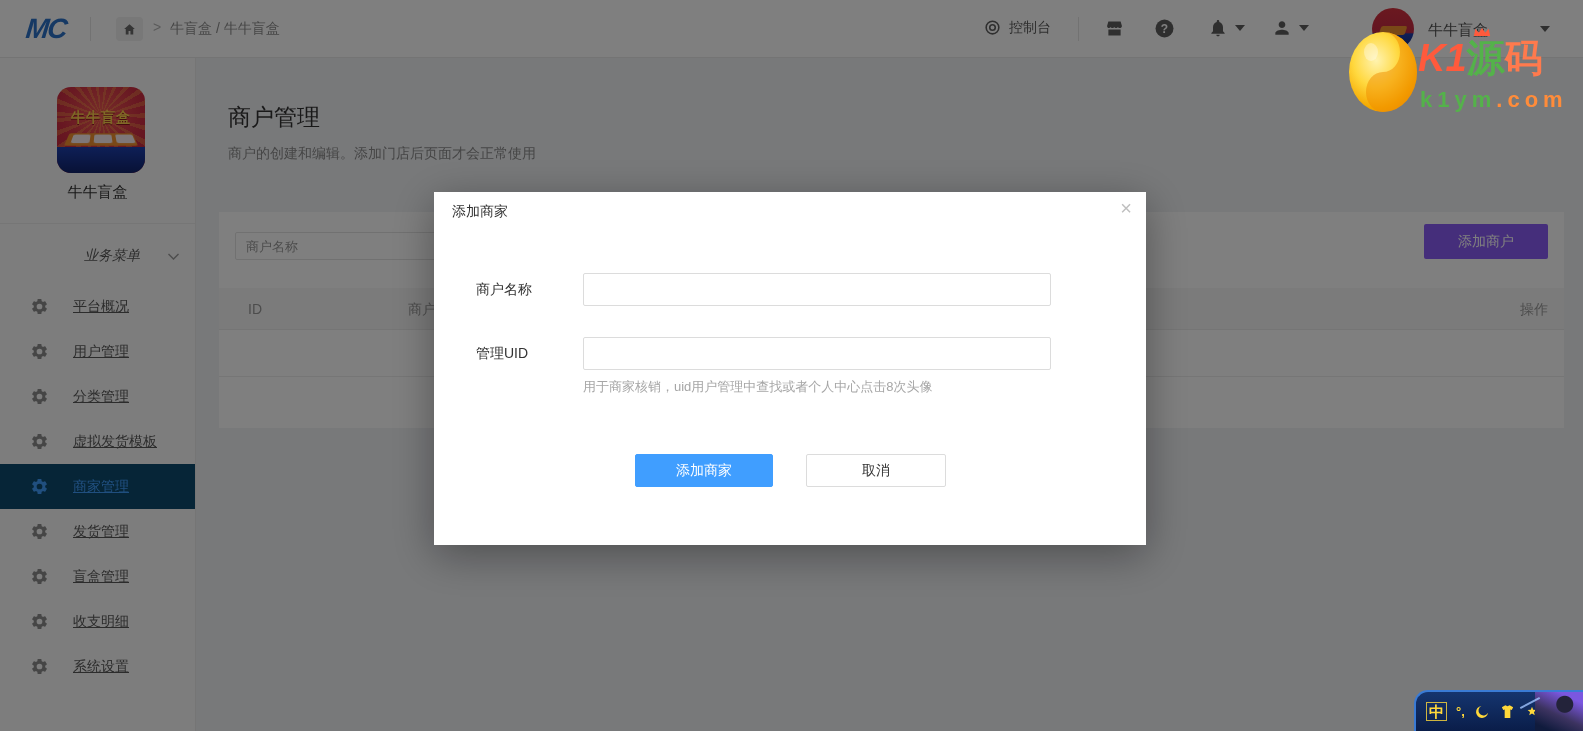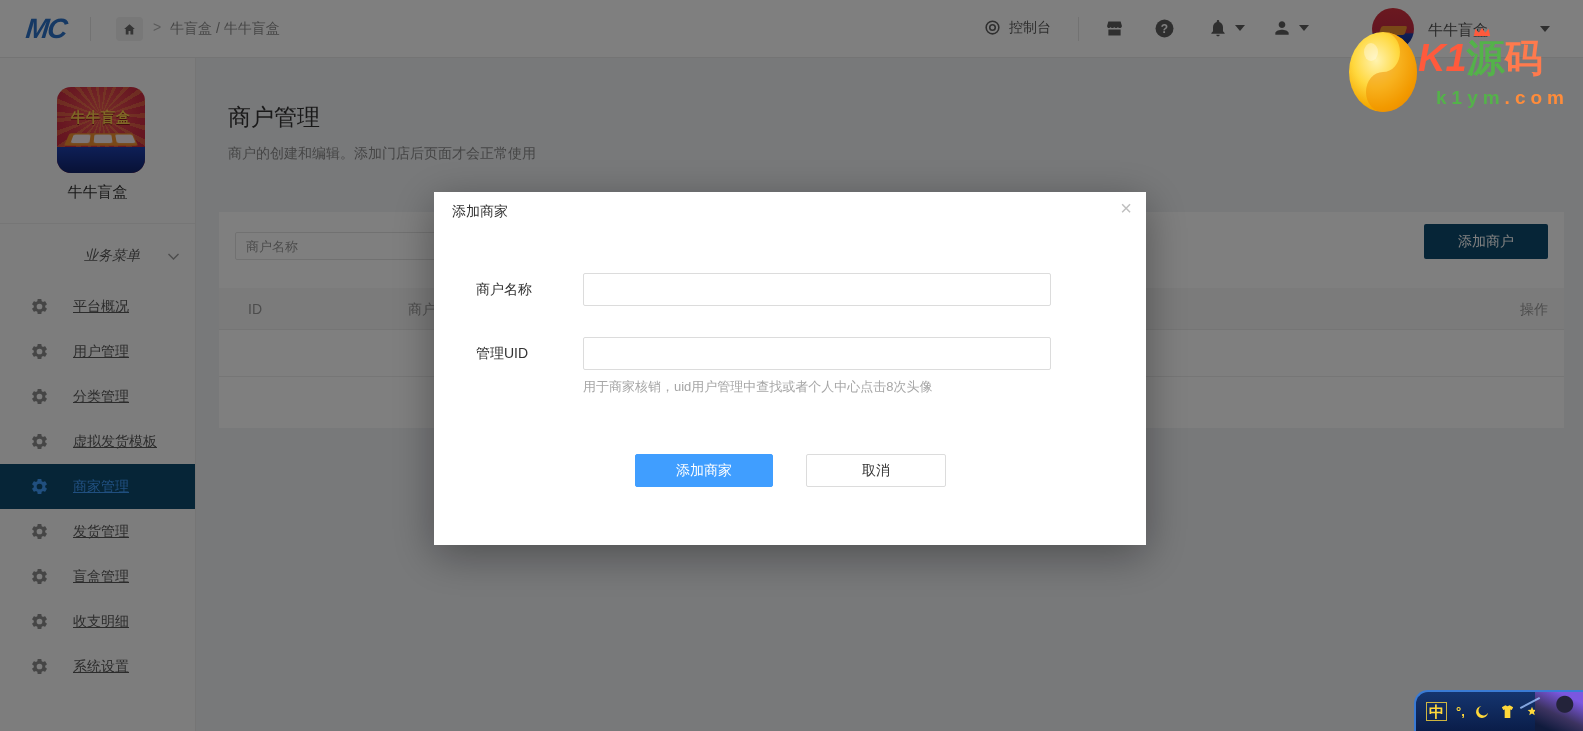--- a/index.html
+++ b/index.html
@@ -44,21 +44,21 @@
   .menu-item .mi-label { margin-left:24px;text-decoration:underline; }
   .menu-item.active { background:#0c4a6e; color:#409EFF;text-align:right; }
   .menu-item.active .icon { color:#409EFF; }
 
   
   .page-title { position:absolute; left:228px; top:102px; font-size:23px; font-weight:500; color:#333; }
   .page-subtitle { position:absolute; left:228px; top:145px; font-size:14px; color:#8c8c8c; }
   .card { position:absolute; left:219px; top:212px; width:1345px; height:216px; background:#fff; }
   .search-input { position:absolute; left:16px; top:20px; width:320px; height:28px; border:1px solid #e3e3e3; border-radius:2px; padding:0 10px; font-size:13px; color:#333; background:#fff; font-family:inherit; }
   .search-input::placeholder { color:#999; }
-  .add-btn { position:absolute; right:16px; top:12px; width:124px; height:35px; background:#0c4a6e; color:#fff; border:none; border-radius:2px; font-size:14px; cursor:pointer; font-family:inherit; }
+  .add-btn { position:absolute; right:16px; top:12px; width:124px; height:35px; background:#8b5cf6; color:#fff; border:none; border-radius:2px; font-size:14px; cursor:pointer; font-family:inherit; }
   .thead { position:absolute; left:0; top:76px; width:100%; height:42px; background:#f6f6f6; border-bottom:1px solid #ebebeb; }
   .th { position:absolute; top:0; line-height:42px; font-size:14px; color:#999; }
   .th-id { left:29px; } .th-name { left:189px; } .th-op { right:16px; }
   .trow { position:absolute; left:0; top:118px; width:100%; height:47px; border-bottom:1px solid #ececec; }
 
   
   .dim-overlay { position:absolute; inset:0; background:rgba(0,0,0,0.5); z-index:40; }
 
   
   .modal { position:absolute; left:434px; top:192px; width:712px; height:353px; background:#fff; z-index:50; box-shadow:0 10px 40px rgba(0,0,0,.35); }
@@ -71,21 +71,21 @@
   .m-confirm { left:201px; width:138px; background:#409EFF; border:1px solid #409EFF; color:#fff; }
   .m-cancel { left:372px; width:140px; background:#fff; border:1px solid #dcdcdc; color:#333; }
 
   
   .watermark { position:absolute; left:1335px; top:25px; width:248px; height:95px; z-index:60; pointer-events:none; }
   .wm-ball { position:absolute; left:13px; top:6px; }
   .wm-brand { position:absolute; left:83px; top:8px; font-size:38px; font-weight:700; letter-spacing:0; white-space:nowrap; }
   .wm-k1 { color:#ff5a3c; font-style:italic; }
   .wm-yuan { color:#54b24a; } .wm-ma { color:#ff7a4d; }
   .wm-crown { position:absolute; left:138px; top:2px; }
-  .wm-site { position:absolute; left:101px; top:62px; font-size:19px; font-weight:600; letter-spacing:5px; white-space:nowrap; }
+  .wm-site { position:absolute; left:85px; top:62px; font-size:22px; font-weight:600; letter-spacing:5px; white-space:nowrap; }
   .wm-site .s1 { color:#54b24a; } .wm-site .s2 { color:#ff8c3a; }
 
   
   .ime-bar { position:absolute; left:1414px; top:690px; width:169px; height:41px; z-index:70;
              background:linear-gradient(180deg,#15356f 0%,#0a1d49 100%);
              border:2px solid #3a7bd5; border-right:none; border-bottom:none; border-radius:14px 0 0 0;
              display:flex; align-items:center; gap:9px; padding-left:10px; overflow:hidden; }
   .ime-cn { color:#ffd83a; font-size:15px; font-weight:700; border:1px solid rgba(255,216,58,.8); padding:0 2px; line-height:17px; }
   .ime-punct { color:#ffd83a; font-size:13px; font-weight:700; }
   .ime-fig { position:absolute; right:0; top:0; width:48px; height:41px;

